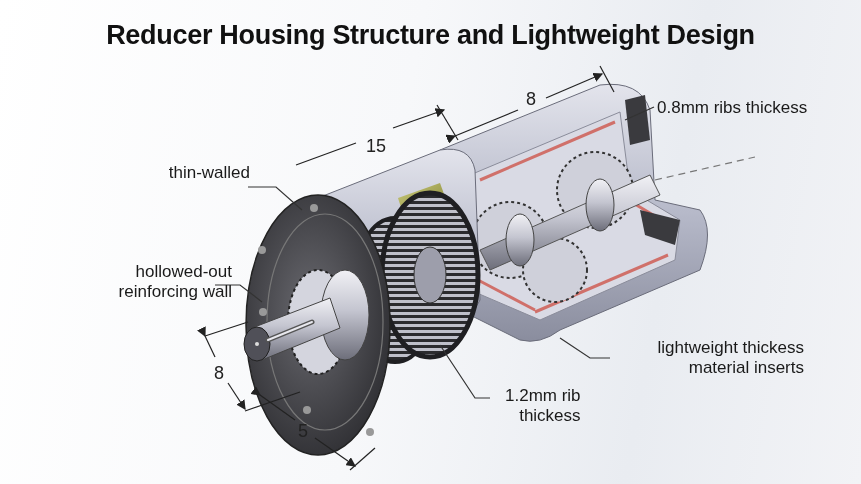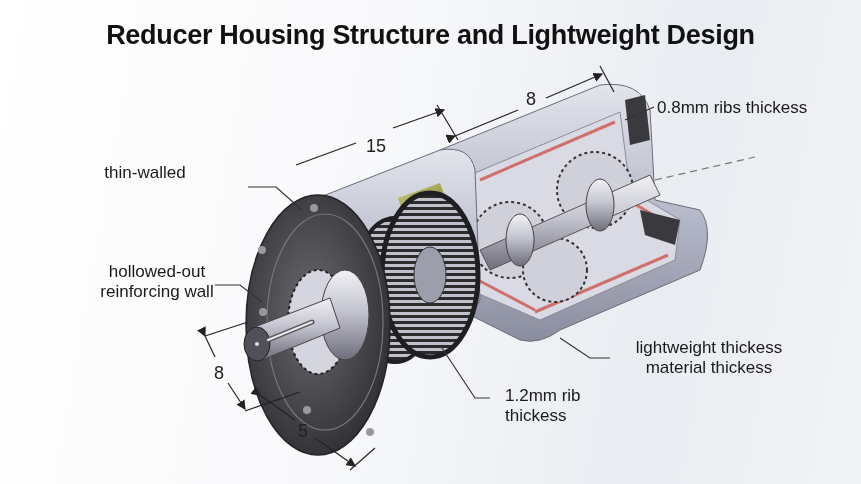--- a/index.html
+++ b/index.html
@@ -10,21 +10,21 @@
     position: relative;
   }
   .stage { position: absolute; left: 0; top: 0; width: 861px; height: 484px; }
   .title {
     position: absolute; left: 0; width: 861px; top: 20px;
     text-align: center; font-weight: bold; font-size: 27px; color: #111;
     letter-spacing: -0.3px;
   }
   .label {
     position: absolute; font-size: 17px; color: #1a1a1a; line-height: 20px;
-    text-align: center; white-space: nowrap;
+    text-align: right; white-space: nowrap;
   }
   .dim { position: absolute; font-size: 18px; color: #222; }
 </style>
 </head>
 <body>
 
 <div class="stage">
 
   <div class="title">Reducer Housing Structure and Lightweight Design</div>
 
@@ -148,24 +148,24 @@
     <div>hollowed-out</div>
     <div>reinforcing wall</div>
   </div>
 
   <div class="label" style="left:657px; top:98px; text-align:left;">
     <span>0.8mm ribs thickess</span>
   </div>
 
   <div class="label" style="left:614px; top:338px; width:190px;">
     <div>lightweight thickess</div>
-    <div>material thickess</div>
+    <div>material inserts</div>
   </div>
 
-  <div class="label" style="left:505px; top:386px; text-align:left;">
+  <div class="label" style="left:505px; top:386px; text-align:right;">
     <div>1.2mm rib</div>
     <div>thickess</div>
   </div>
 
   <div class="dim" style="left:366px; top:136px;">15</div>
   <div class="dim" style="left:526px; top:89px;">8</div>
   <div class="dim" style="left:214px; top:363px;">8</div>
   <div class="dim" style="left:298px; top:421px;">5</div>
 
 </div>

